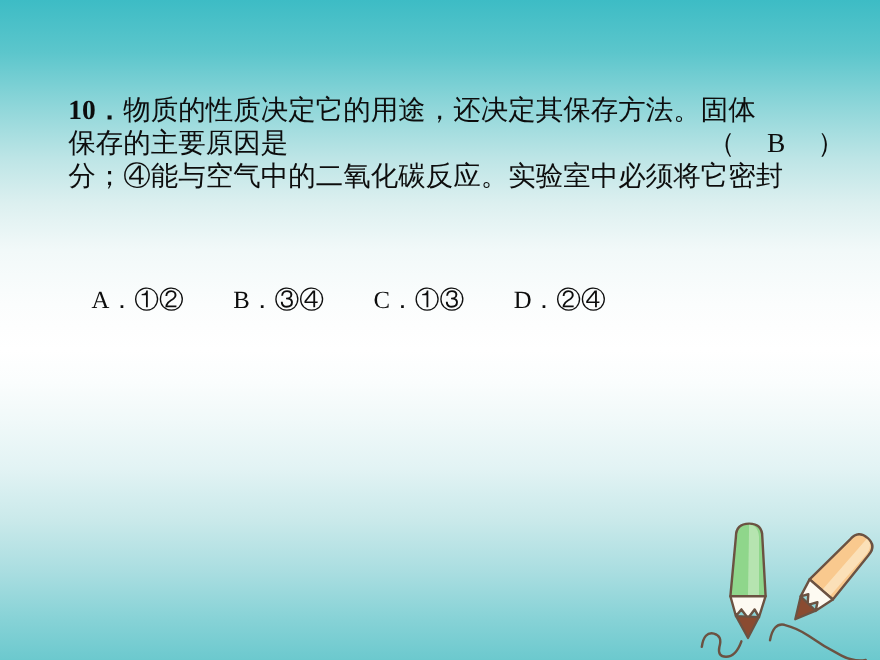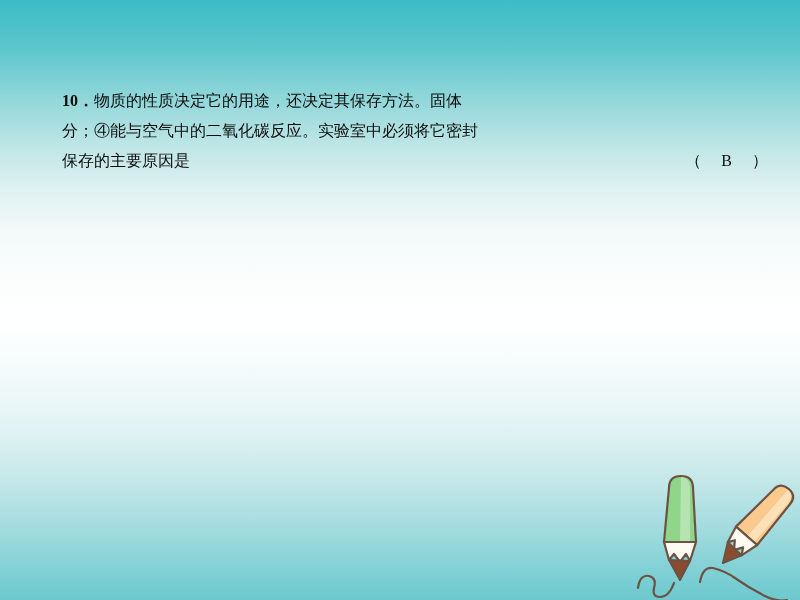--- a/index.html
+++ b/index.html
@@ -37,21 +37,21 @@
     overflow: hidden;
   }
 
   
   .question {
     position: absolute;
     left: 62px;
     top: 86px;
     width: 712px;
     color: #0d0d0d;
-    font-size: 16px;
+    font-size: 25px;
     line-height: 30px;
     letter-spacing: 0px;
   }
 
   .q-line {
     white-space: pre;
     display: block;
     height: 30px;
     position: relative;
   }
@@ -92,26 +92,29 @@
 </head>
 <body>
 
 <div id="slide">
 
   <div class="question">
 
     <span class="q-line"><span class="q-num">10．</span><span>物质的性质决定它的用途，还决定其保存方法。固体</span></span>
 
 
+    <span class="q-line"><span>保存的主要原因是</span><span class="answer-mark">（　B　）</span></span>
+
     <span class="q-line"><span>分；④能与空气中的二氧化碳反应。实验室中必须将它密封</span></span>
-
-    <span class="q-line"><span>保存的主要原因是</span><span class="answer-mark">（　B　）</span></span>
 
   </div>
 
+  <div class="options">
+    <span>A．①②　　B．③④　　C．①③　　D．②④</span>
+  </div>
 
   <div class="pencils">
     <svg width="172" height="132" viewBox="0 0 172 132" xmlns="http://www.w3.org/2000/svg">
 
       <g>
 
         <path d="M41 20 q0 -12 12 -12 q12 0 12 12 L68 74 L36 74 Z" fill="#8fd68b" stroke="#6b5242" stroke-width="2.2" stroke-linejoin="round"></path>
 
         <path d="M53 9 q8 0 9 11 L62 73 L52 73 Z" fill="#b8e5b2" opacity="0.95"></path>
 

